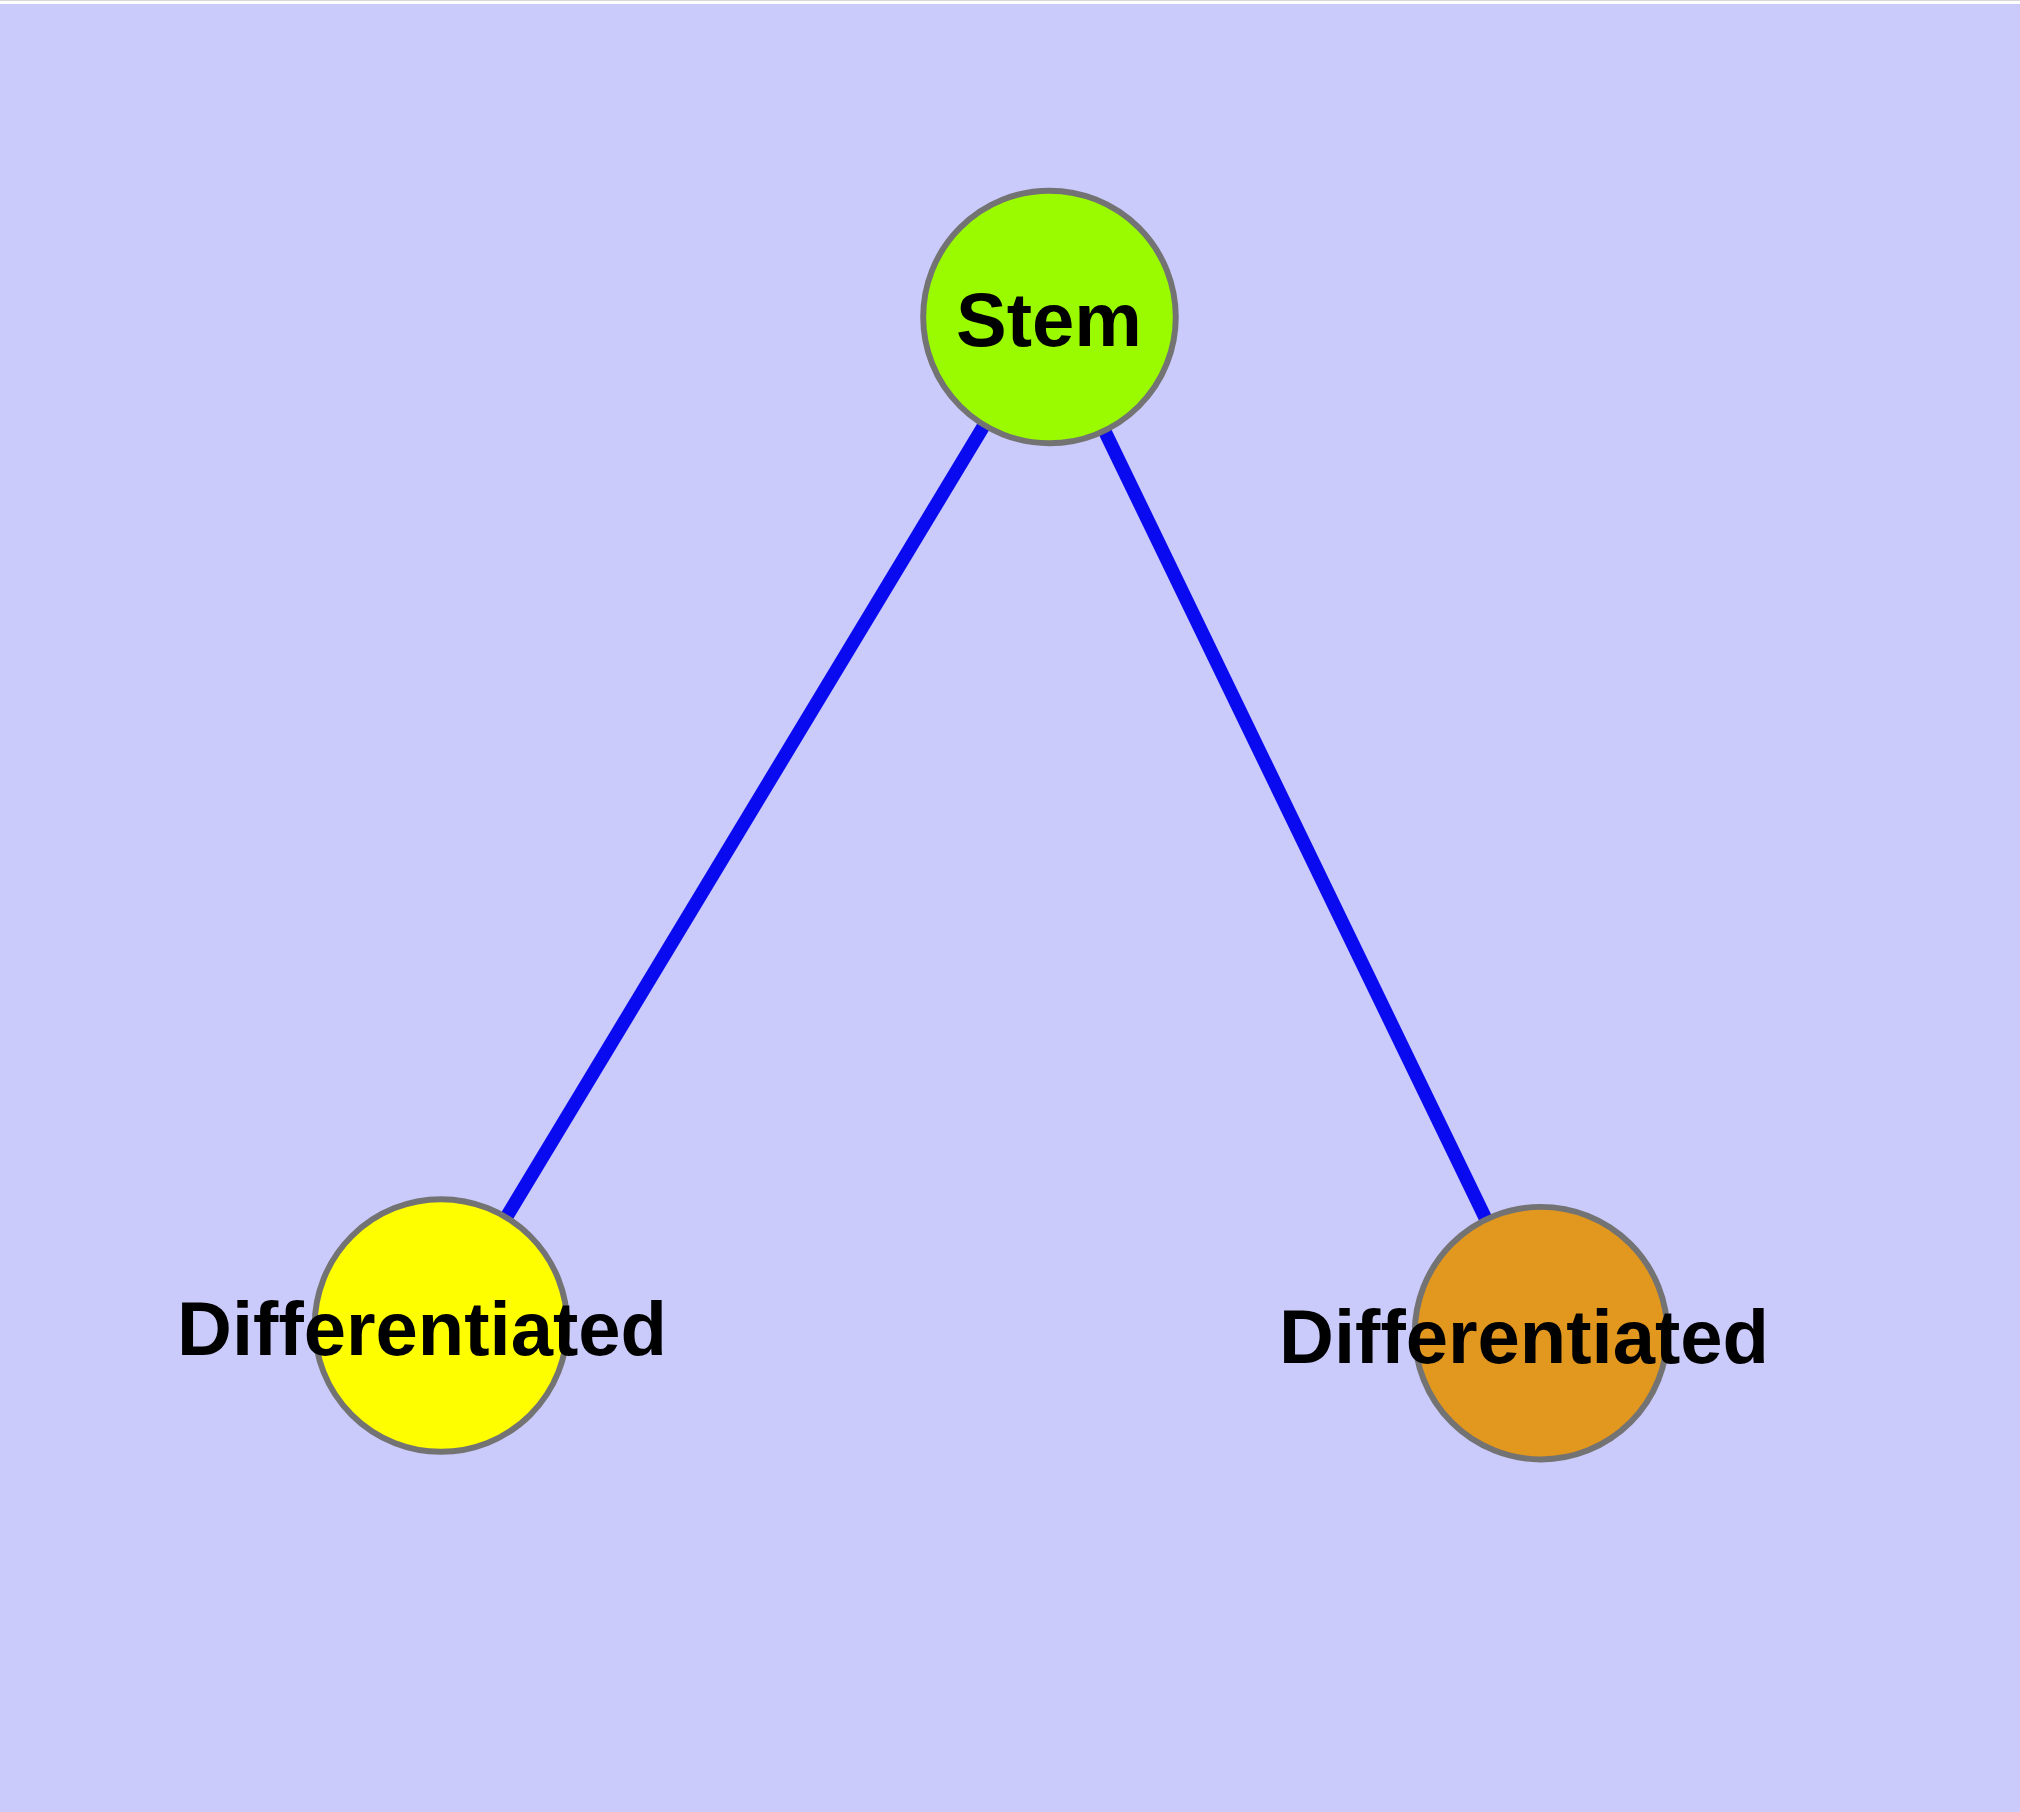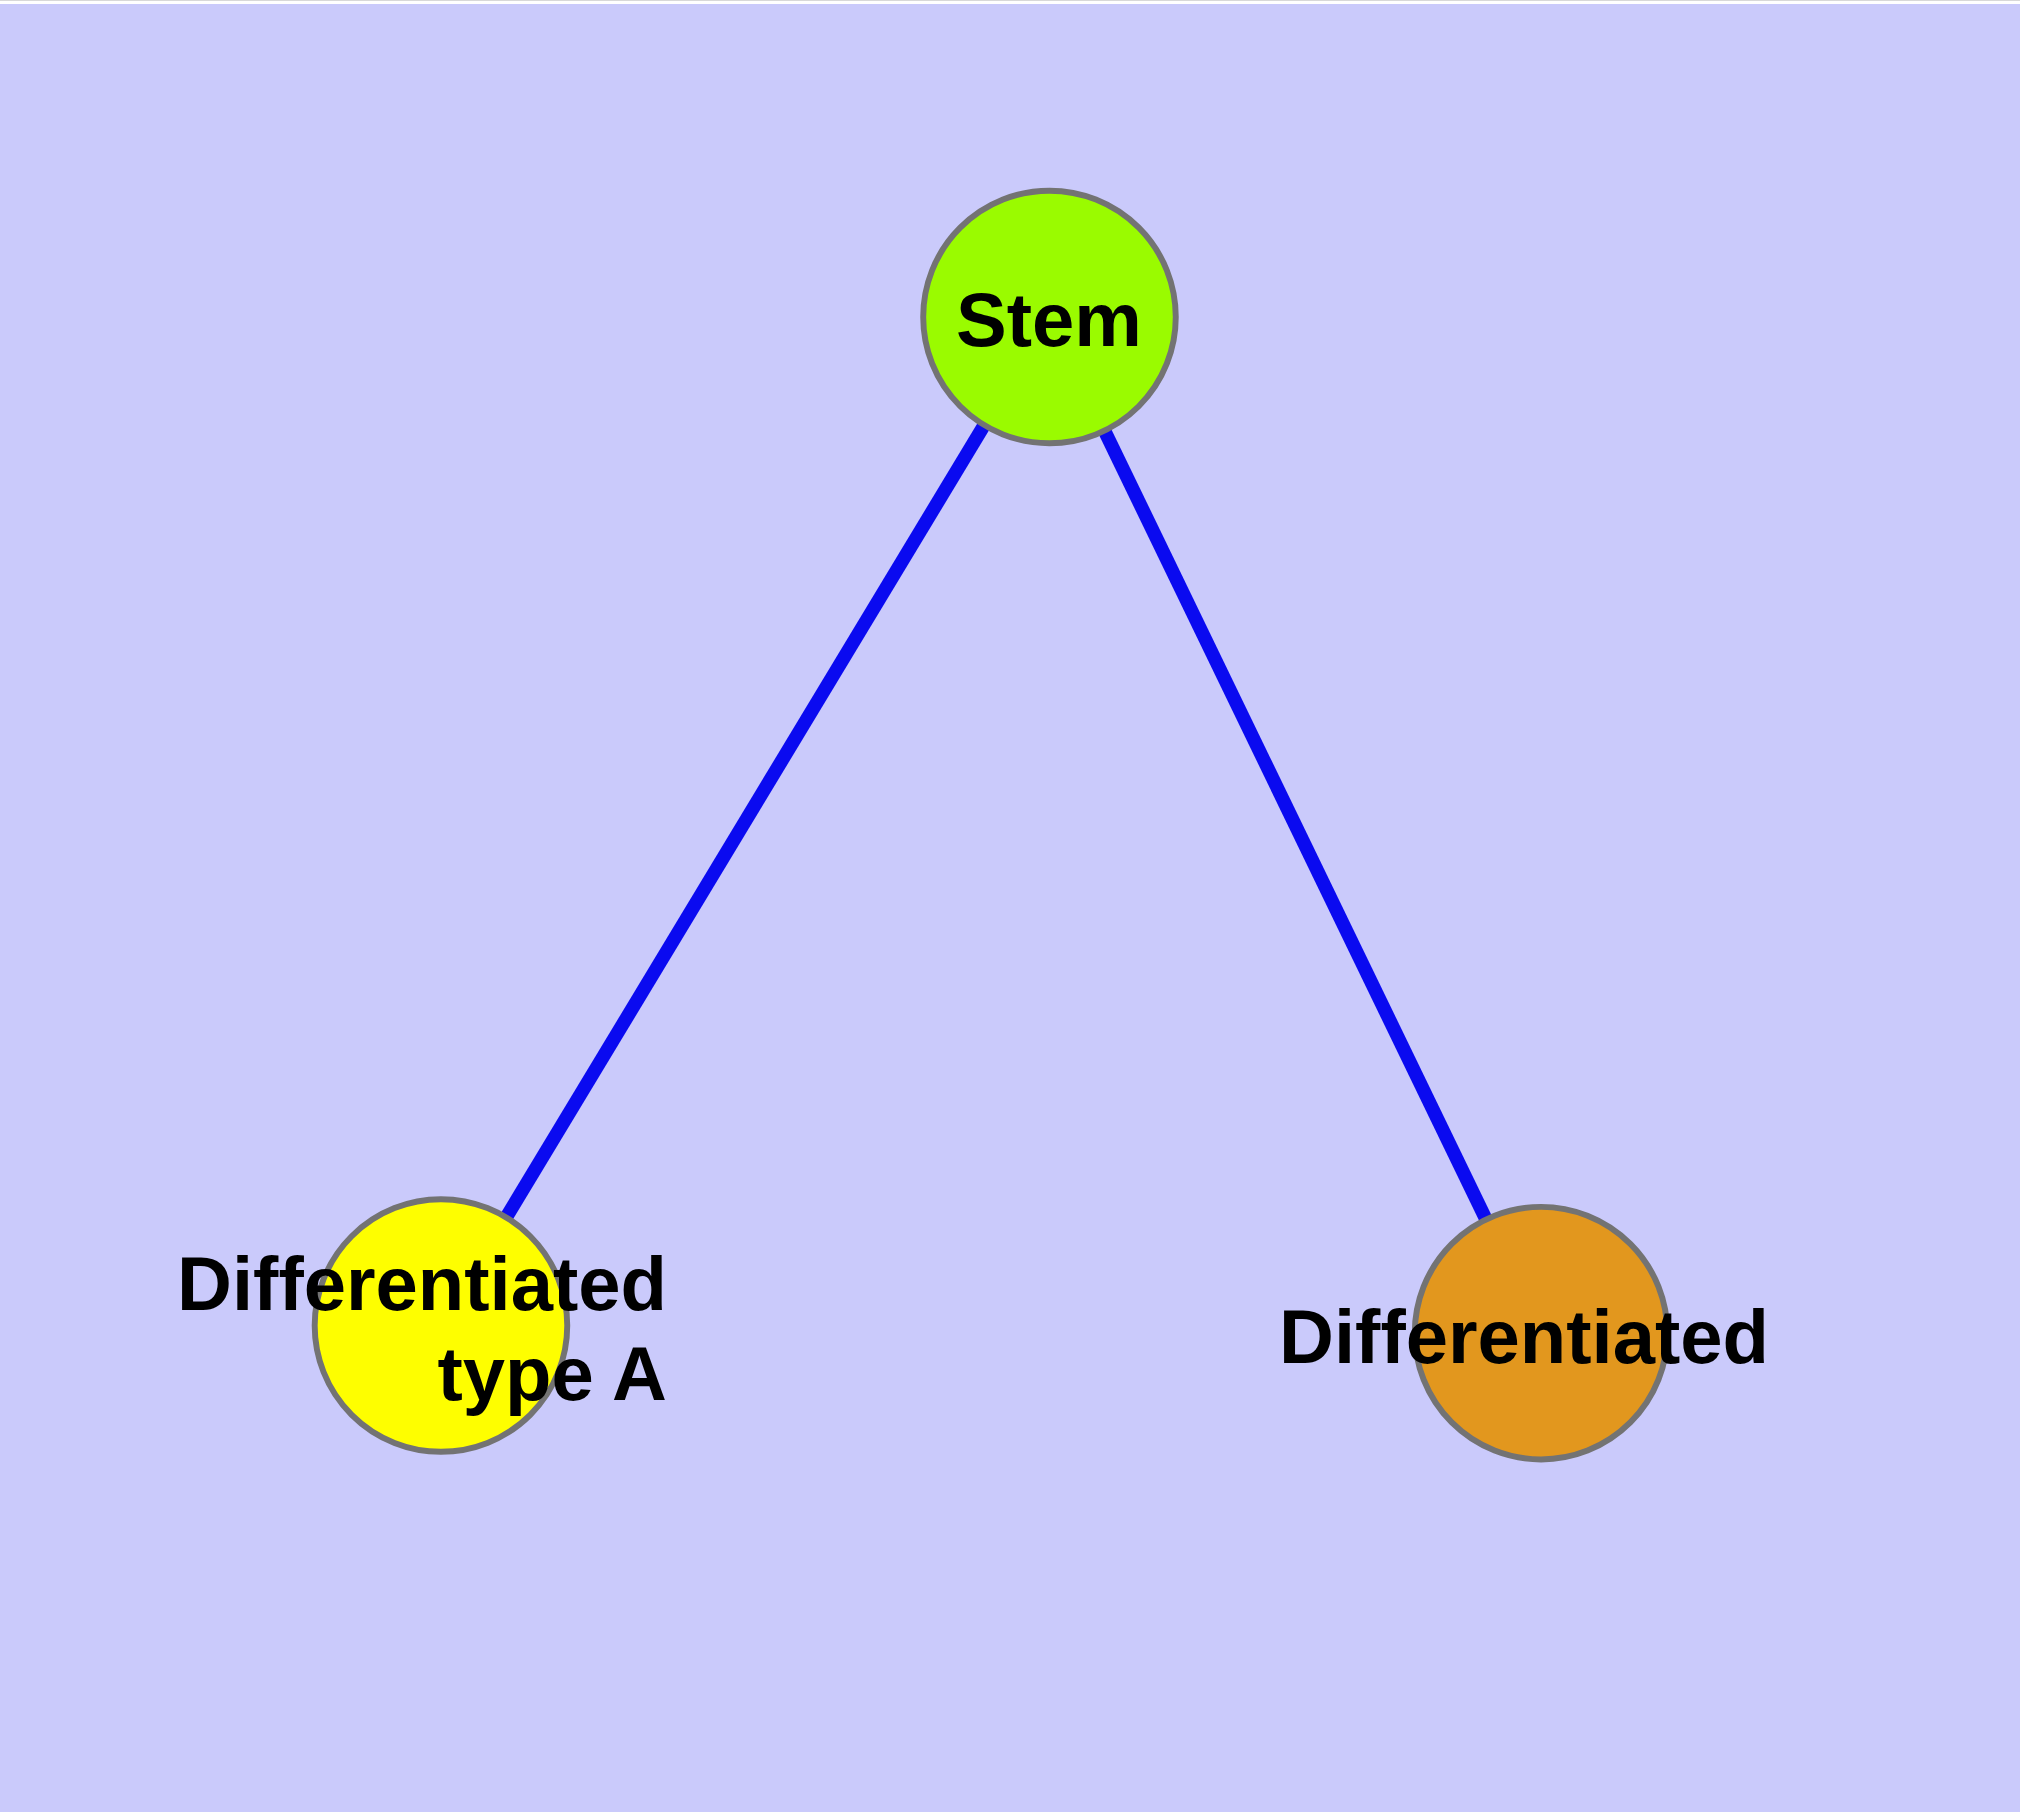--- a/index.html
+++ b/index.html
@@ -43,21 +43,21 @@
     border-top: 0.8px solid #D8D8D8;
     box-sizing: border-box;
   }
   .node-label {
     position: absolute;
     transform: translate(-50%, -50%);
     font-weight: bold;
     font-size: 76px;
     line-height: 90px;
     color: #000000;
-    text-align: right;
+    text-align: left;
     white-space: nowrap;
   }
   .node-label span { display: block; }
   .label-stem { left: 1049px; top: 320px; }
   .label-type-a { left: 422px;  top: 1329px; }
   .label-type-b { left: 1524px; top: 1337px; }
 </style>
 </head>
 <body>
 
@@ -74,21 +74,20 @@
     <circle class="node-circle" cx="520" cy="1564" r="149" fill="#FEFE00" stroke="#737373"></circle>
     <circle class="node-circle" cx="1818" cy="1573" r="149" fill="#E2971E" stroke="#737373"></circle>
   </svg>
 
   <div class="node-label label-stem">
     <span>Stem</span>
   </div>
 
   <div class="node-label label-type-a">
     <span>Differentiated</span>
-    <span>type A</span>
   </div>
 
   <div class="node-label label-type-b">
     <span>Differentiated</span>
   </div>
 
   <div class="top-strip"></div>
 
 </div>
 

